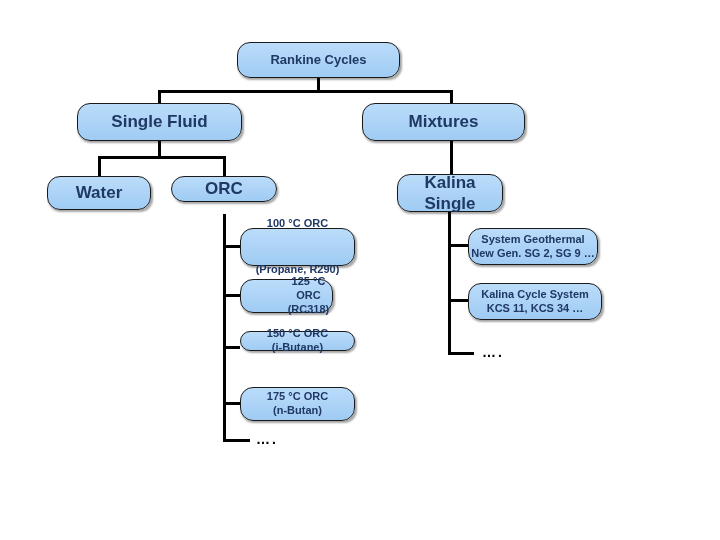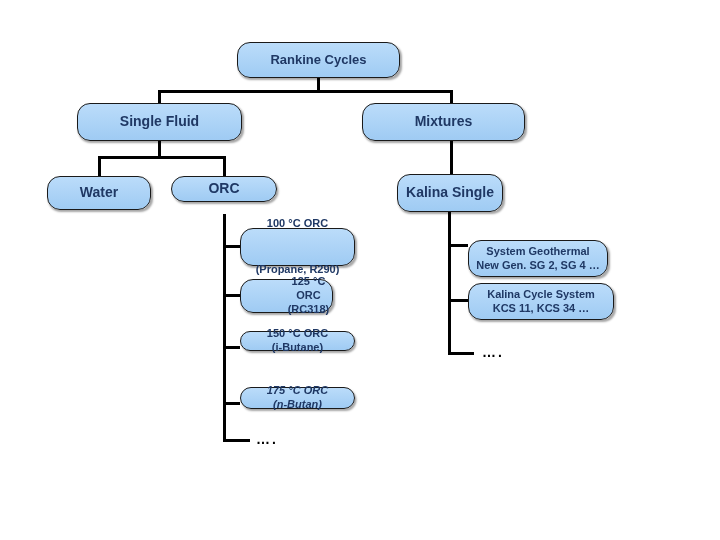--- a/index.html
+++ b/index.html
@@ -25,41 +25,41 @@
     background:linear-gradient(to bottom,var(--node-fill-top),var(--node-fill-bottom));
     border:1.5px solid var(--node-border);
     border-radius:13px;
     color:var(--node-text);
     font-weight:bold;
     text-align:center;
     box-shadow:1.5px 2px 2px rgba(0,0,0,0.35);
     line-height:1.25;
   }
   .lvl1{font-size:13px;}
-  .lvl2{font-size:14px;}
+  .lvl2{font-size:17px;}
   .leaf{font-size:11px;}
   .conn{position:absolute;background:var(--connector);}
   .more{
     position:absolute;
     font-size:14px;font-weight:bold;color:#000;
     letter-spacing:2px;
   }
   
   #n-rankine {left:237px;top:42px;width:163px;height:36px;}
   #n-single  {left:77px; top:103px;width:165px;height:38px;}
   #n-mix     {left:362px;top:103px;width:163px;height:38px;}
   #n-water   {left:47px; top:176px;width:104px;height:34px;}
   #n-orc     {left:171px;top:176px;width:106px;height:26px;}
   #n-kalina  {left:397px;top:174px;width:106px;height:38px;}
   #n-orc100  {left:240px;top:228px;width:115px;height:38px;gap:32px;}
   #n-orc125  {left:240px;top:279px;width:93px;height:34px;padding-left:44px;}
   #n-orc150  {left:240px;top:331px;width:115px;height:20px;}
-  #n-orc175  {left:240px;top:387px;width:115px;height:22px;font-style:italic;}
-  #n-geo     {left:468px;top:240px;width:140px;height:37px;}
-  #n-kcs     {left:468px;top:283px;width:146px;height:37px;}
+  #n-orc175  {left:240px;top:387px;width:115px;height:34px;}
+  #n-geo     {left:468px;top:228px;width:130px;height:37px;}
+  #n-kcs     {left:468px;top:283px;width:134px;height:37px;}
   
   #c-rk-stub   {left:317px;top:78px; width:3px;  height:14px;}
   #c-l2-h      {left:158px;top:90px; width:295px;height:3px;}
   #c-sf-up     {left:158px;top:90px; width:3px;  height:13px;}
   #c-mx-up     {left:450px;top:90px; width:3px;  height:13px;}
   #c-sf-down   {left:158px;top:141px;width:3px;  height:17px;}
   #c-l3-h      {left:98px; top:156px;width:128px;height:3px;}
   #c-water-up  {left:98px; top:156px;width:3px;  height:20px;}
   #c-orc-up    {left:223px;top:156px;width:3px;  height:20px;}
   #c-mx-down   {left:450px;top:141px;width:3px;  height:33px;}
@@ -140,21 +140,21 @@
     <span>(i-Butane)</span>
   </div>
 
   <div class="node leaf" id="n-orc175">
     <span>175 °C ORC</span>
     <span>(n-Butan)</span>
   </div>
 
   <div class="node leaf" id="n-geo">
     <span>System Geothermal</span>
-    <span>New Gen. SG 2, SG 4 …</span>
+    <span>New Gen. SG 2, SG 9 …</span>
   </div>
 
   <div class="node leaf" id="n-kcs">
     <span>Kalina Cycle System</span>
     <span>KCS 11, KCS 34 …</span>
   </div>
 
   <div class="more" id="more-orc">….</div>
   <div class="more" id="more-kalina">….</div>
 

